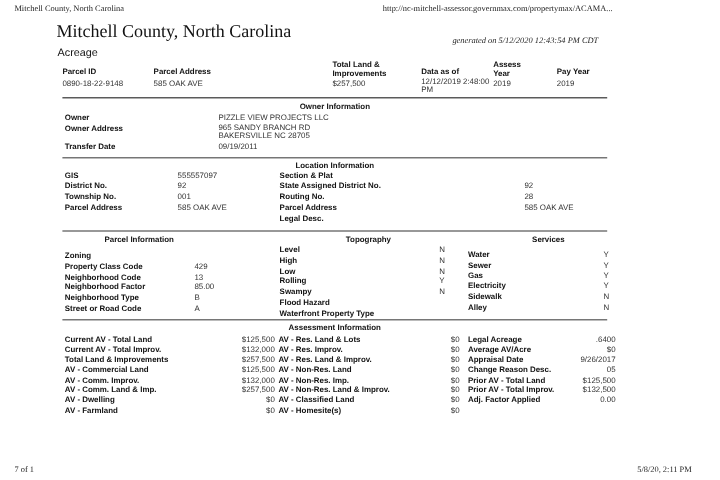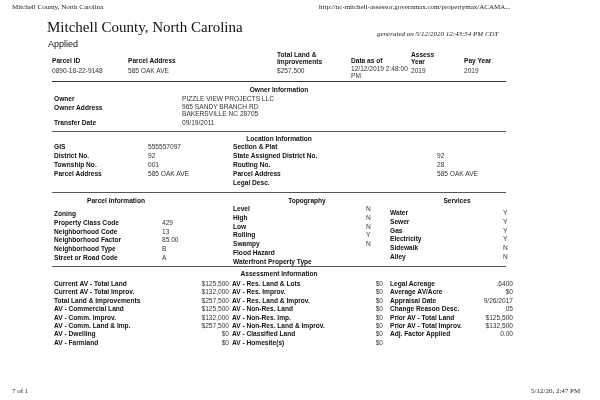--- a/index.html
+++ b/index.html
@@ -20,21 +20,21 @@
   .right { text-align:right; }
 </style>
 </head>
 <body>
 
 <div class="abs hdr-left">Mitchell County, North Carolina</div>
 <div class="abs hdr-right">http://nc-mitchell-assessor.governmax.com/propertymax/ACAMA...</div>
 
 <div class="abs title">Mitchell County, North Carolina</div>
 <div class="abs generated">generated on 5/12/2020 12:43:54 PM CDT</div>
-<div class="abs subtitle">Applied</div>
+<div class="abs subtitle">Acreage</div>
 
 <div>
   <div class="abs sm lbl" style="left:52px;top:57px;">Parcel ID</div>
   <div class="abs sm lbl" style="left:128px;top:57px;">Parcel Address</div>
   <div class="abs sm lbl" style="left:277px;top:51px;">Total Land &amp;</div>
   <div class="abs sm lbl" style="left:277px;top:58px;">Improvements</div>
   <div class="abs sm lbl" style="left:351px;top:57px;">Data as of</div>
   <div class="abs sm lbl" style="left:411px;top:51px;">Assess</div>
   <div class="abs sm lbl" style="left:411px;top:58px;">Year</div>
   <div class="abs sm lbl" style="left:464px;top:57px;">Pay Year</div>
@@ -275,13 +275,13 @@
         <div class="abs sm val right" style="left: 463px; width: 50px; top: 322px;">$132,500</div>
       </div>
       <div>
         <div class="abs sm lbl" style="left: 390px; top: 330.4px;">Adj. Factor Applied</div>
         <div class="abs sm val right" style="left: 463px; width: 50px; top: 330.4px;">0.00</div>
       </div>
     </div>
 </div>
 
 <div class="abs footer" style="left:12px;top:387px;">7 of 1</div>
-<div class="abs footer" style="left:531px;top:387px;">5/12/20, 2:47 PM</div>
+<div class="abs footer" style="left:531px;top:387px;">5/8/20, 2:11 PM</div>
 
 </body></html>

